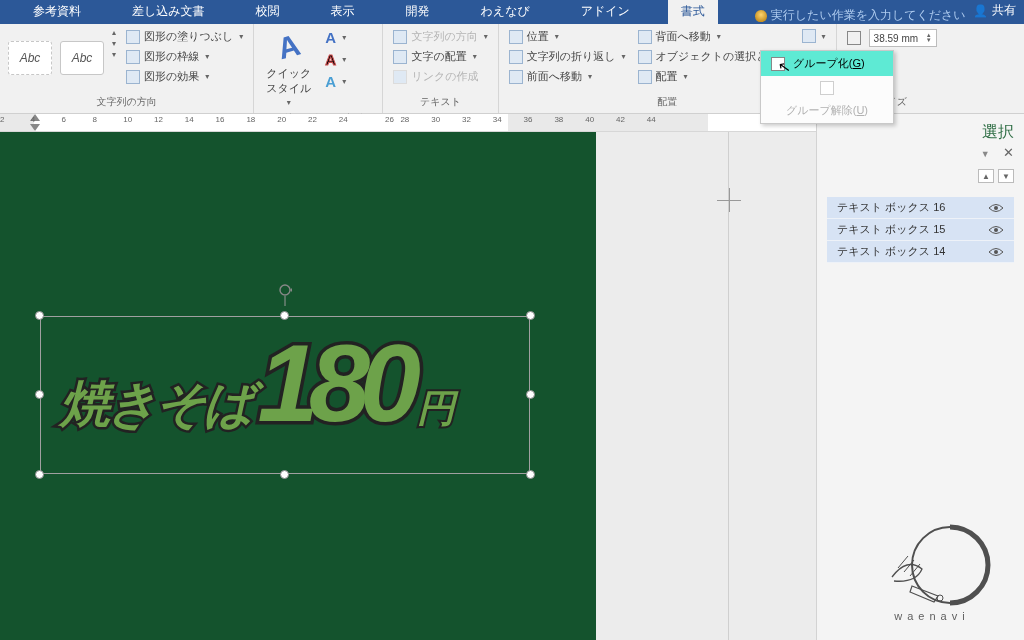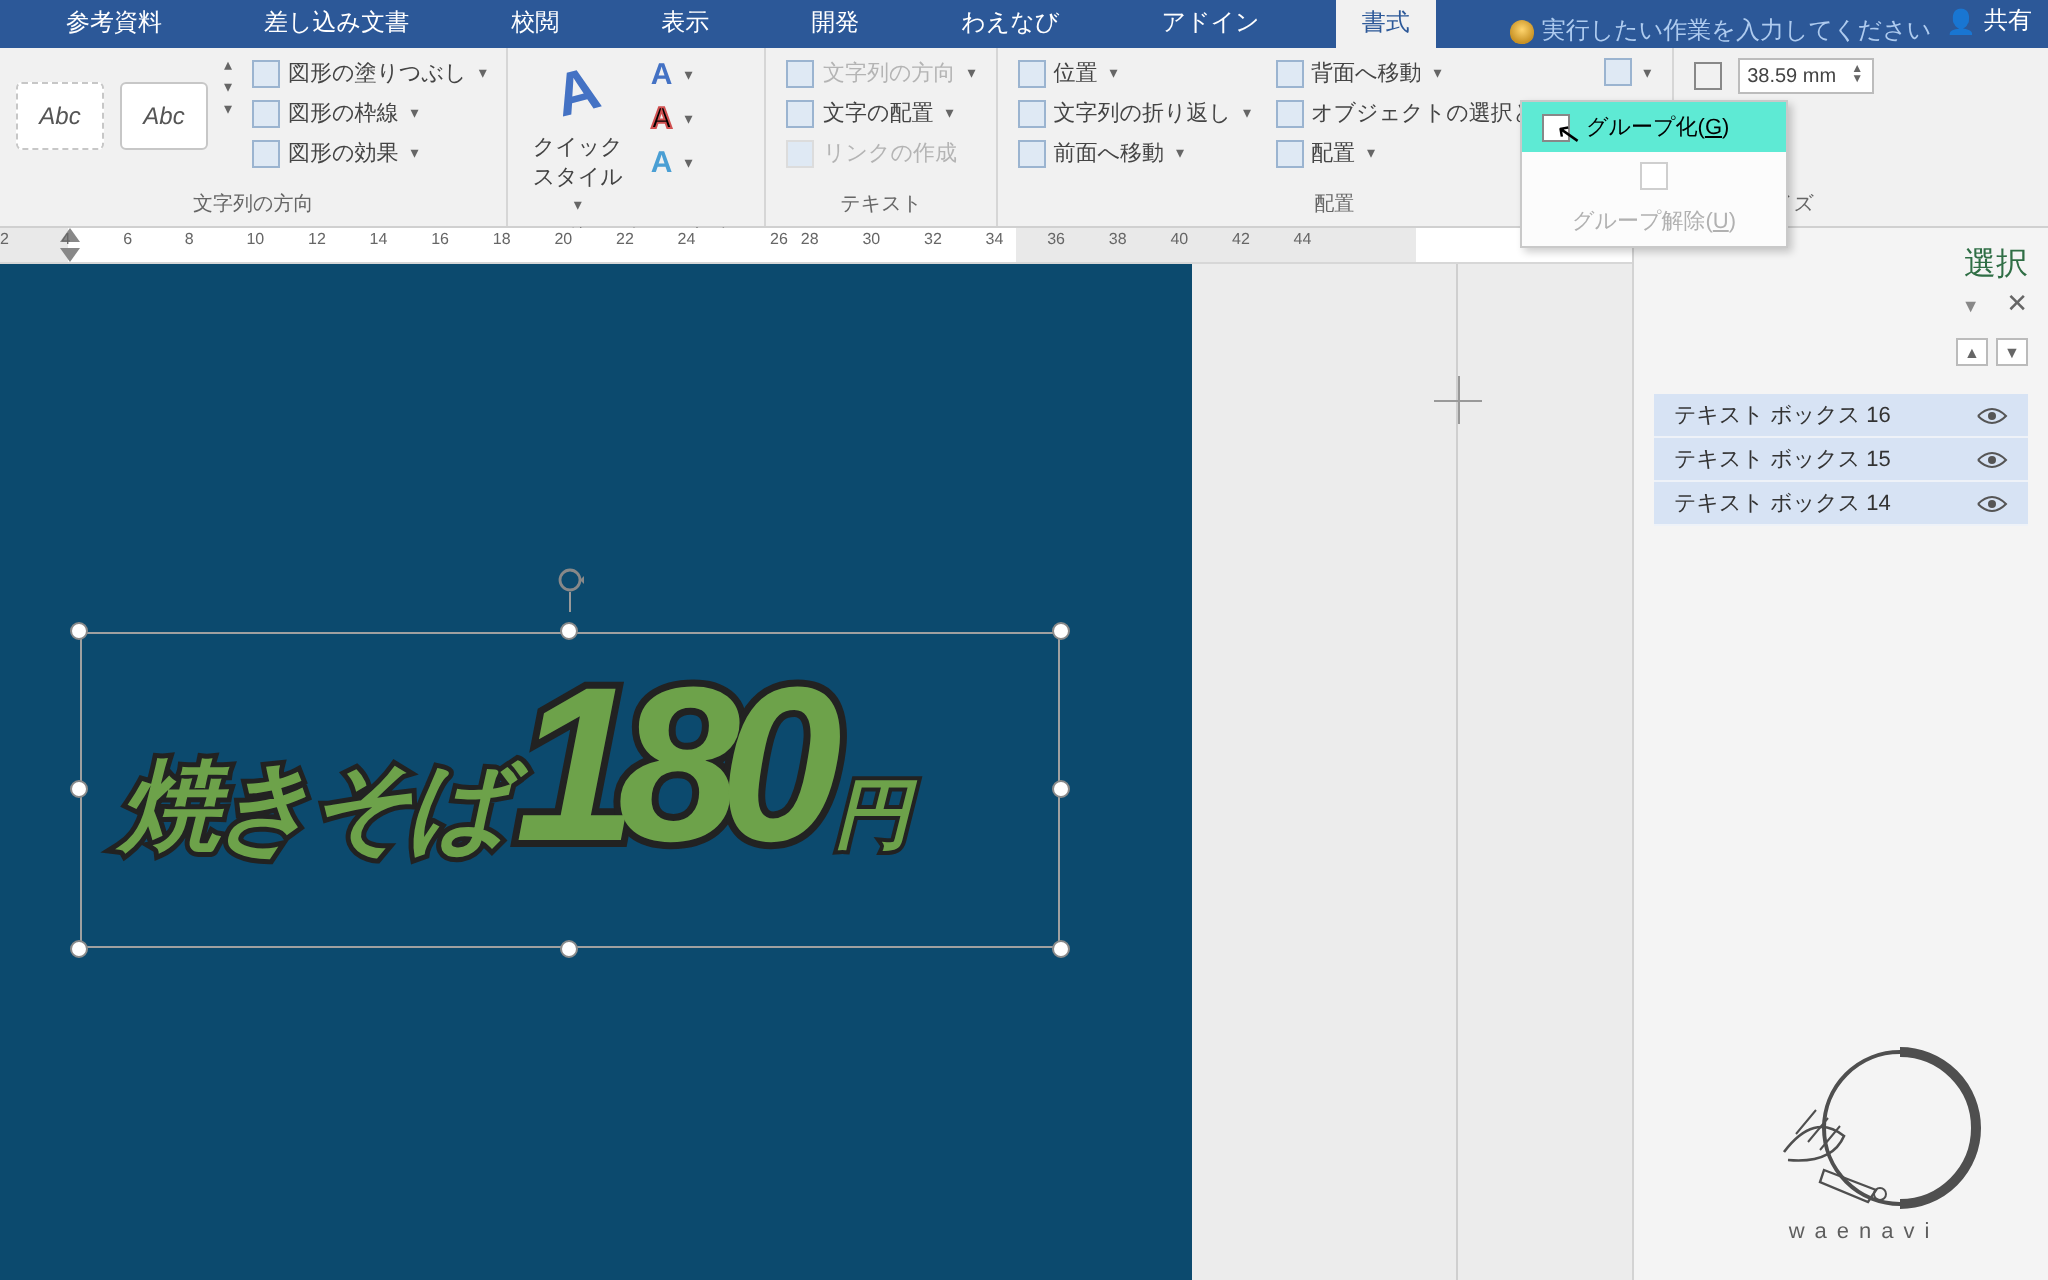--- a/index.html
+++ b/index.html
@@ -45,21 +45,21 @@
 
 
 .ruler{height:18px;background:#fff;border-bottom:1px solid #d7d7d7;position:relative;font-size:8px;color:#666;}
 .ruler .mark{position:absolute;top:1px;}
 .ruler .shade{position:absolute;left:0;top:0;height:100%;background:#e9e9e9;}
 .ruler .shade2{position:absolute;top:0;height:100%;background:#e9e9e9;}
 .ruler .ind{position:absolute;top:0px;width:0;height:0;border-left:5px solid transparent;border-right:5px solid transparent;border-bottom:7px solid #888;}
 .ruler .ind2{position:absolute;top:10px;width:0;height:0;border-left:5px solid transparent;border-right:5px solid transparent;border-top:7px solid #888;}
 
 
-.workspace{position:absolute;left:0;top:132px;right:208px;bottom:0;background:#0c4a6e;overflow:hidden;}
+.workspace{position:absolute;left:0;top:132px;right:208px;bottom:0;background:#14532d;overflow:hidden;}
 .page-edge{position:absolute;right:87px;top:0;bottom:0;width:1px;background:#cfcfcf;}
 .crop-mark{position:absolute;right:87px;top:68px;}
 .crop-mark .h{position:absolute;width:24px;height:1px;background:#999;left:-12px;}
 .crop-mark .v{position:absolute;width:1px;height:24px;background:#999;top:-12px;}
 .gray-area{position:absolute;left:596px;top:0;bottom:0;right:0;background:#ececec;}
 
 
 .rot{position:absolute;left:276px;top:152px;width:18px;height:22px;}
 .rot svg{width:18px;height:22px;}
 

